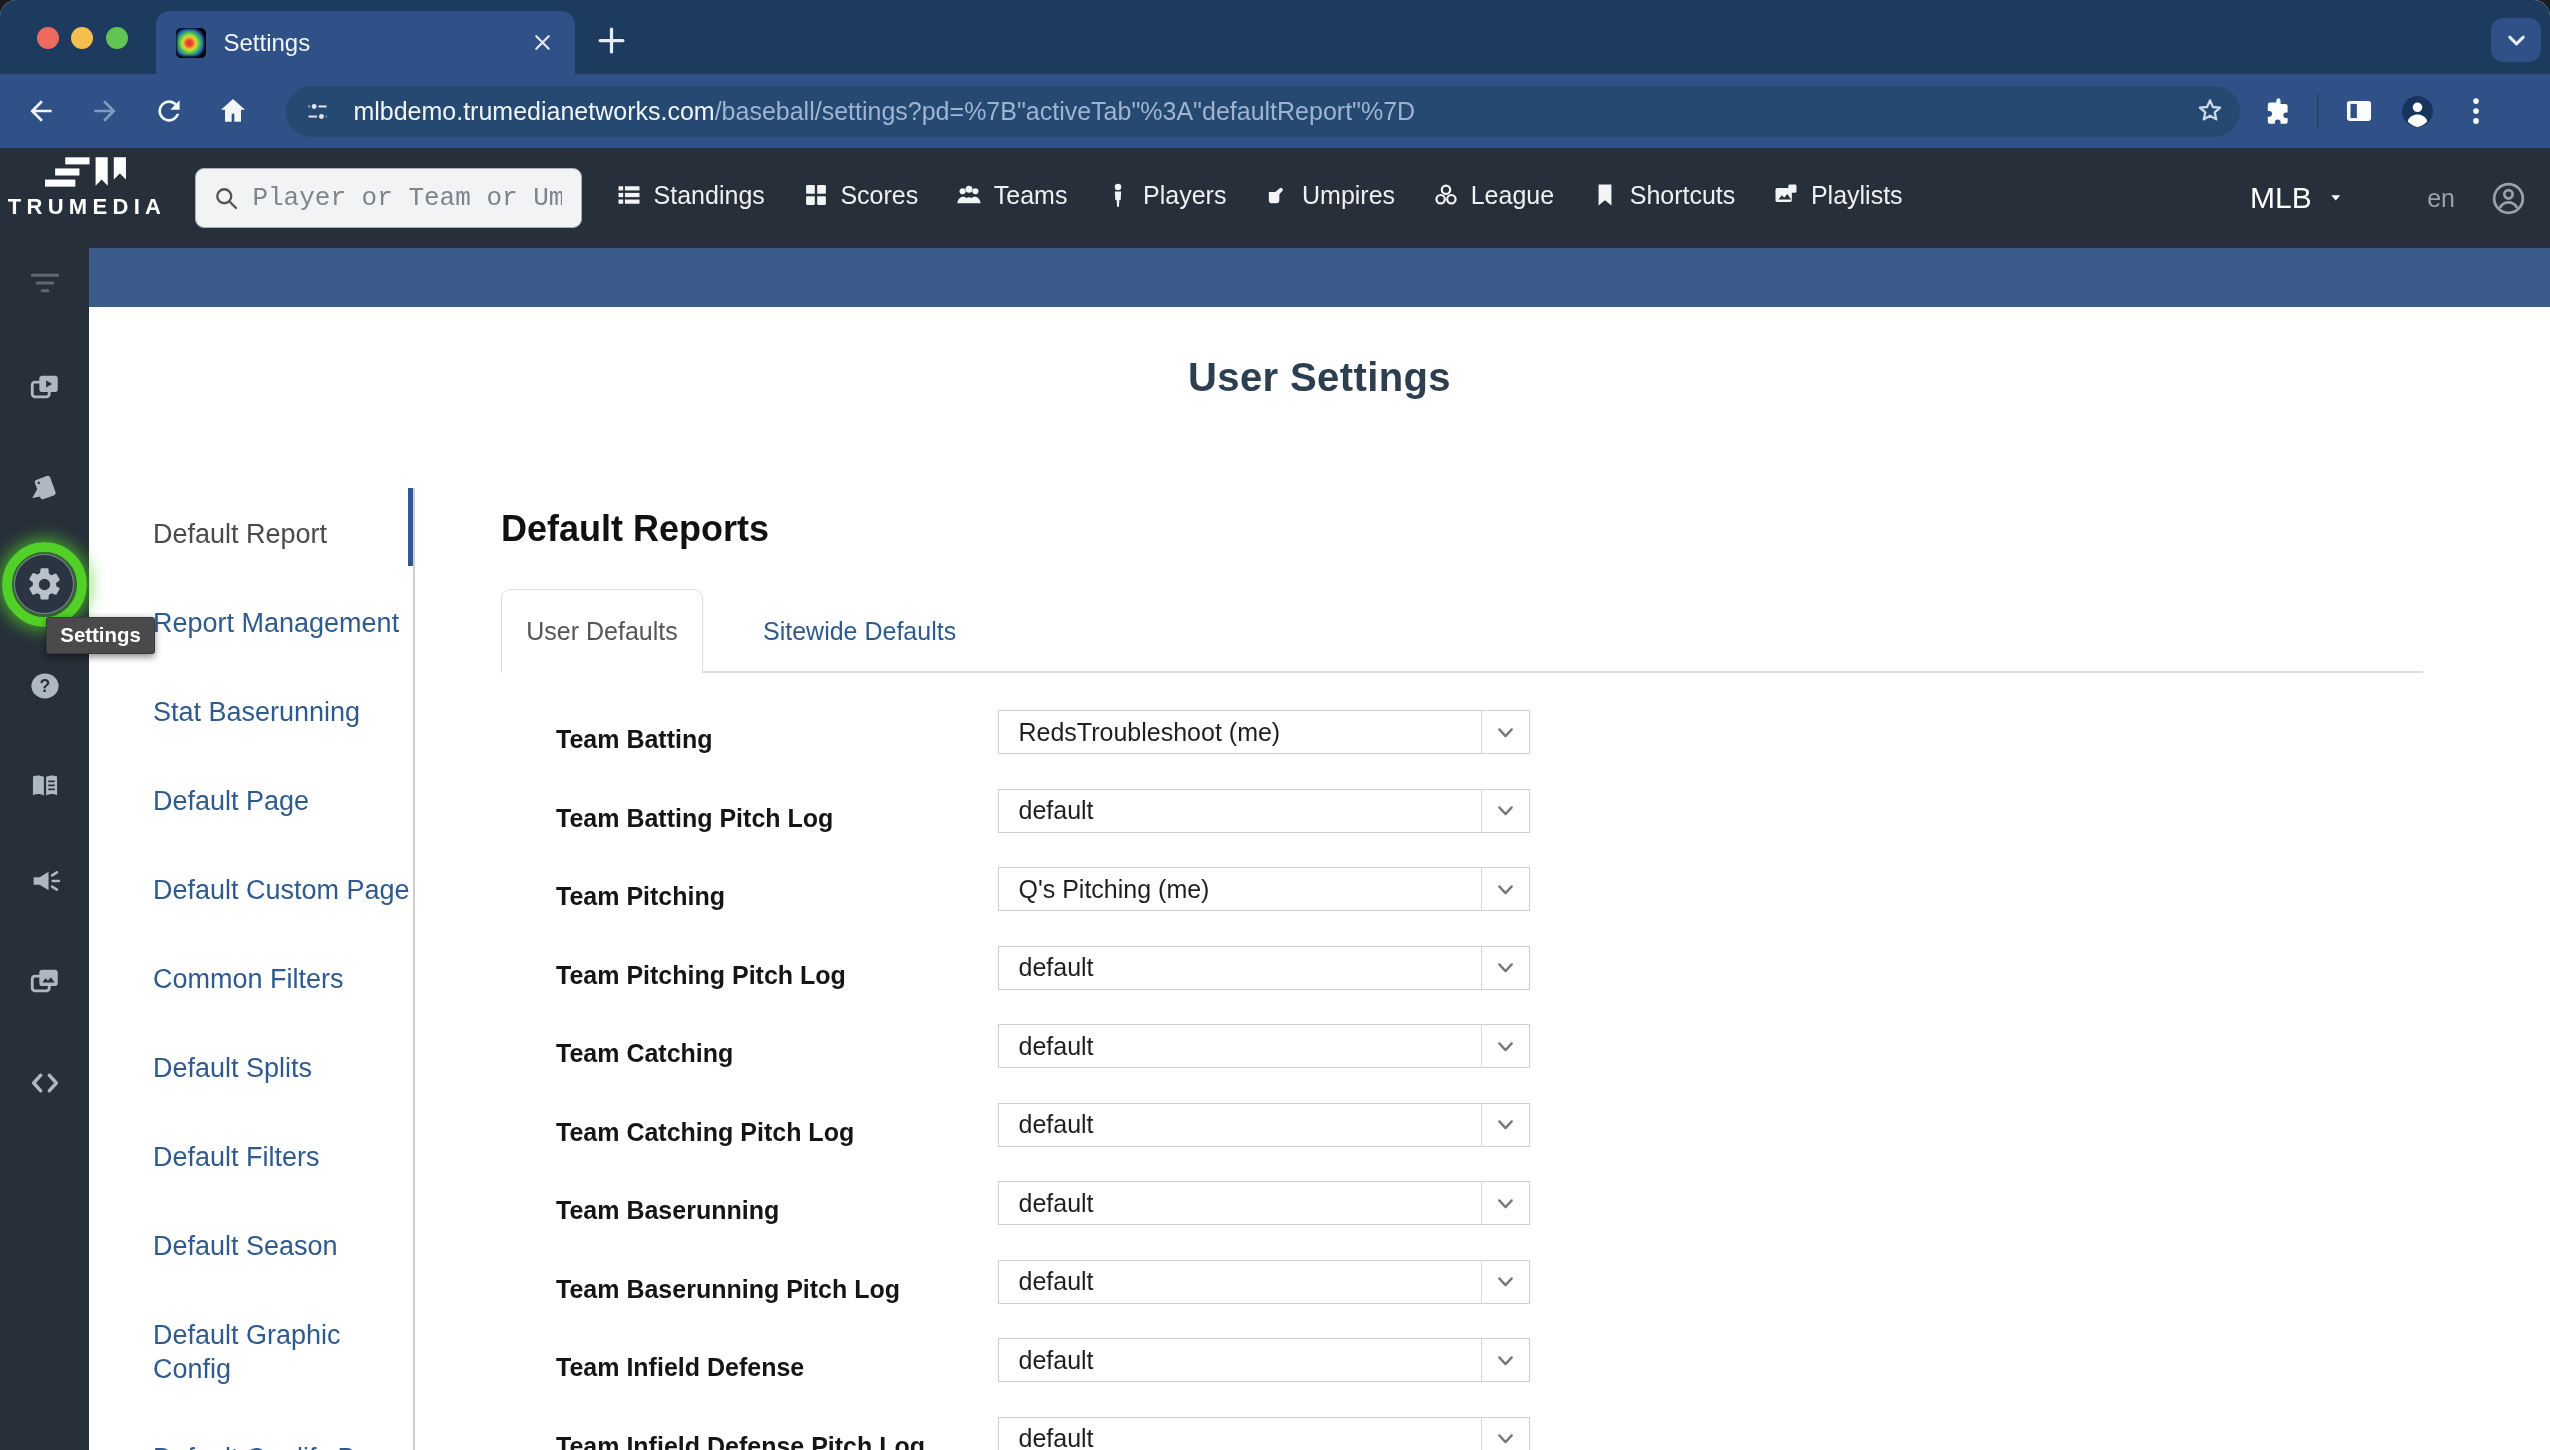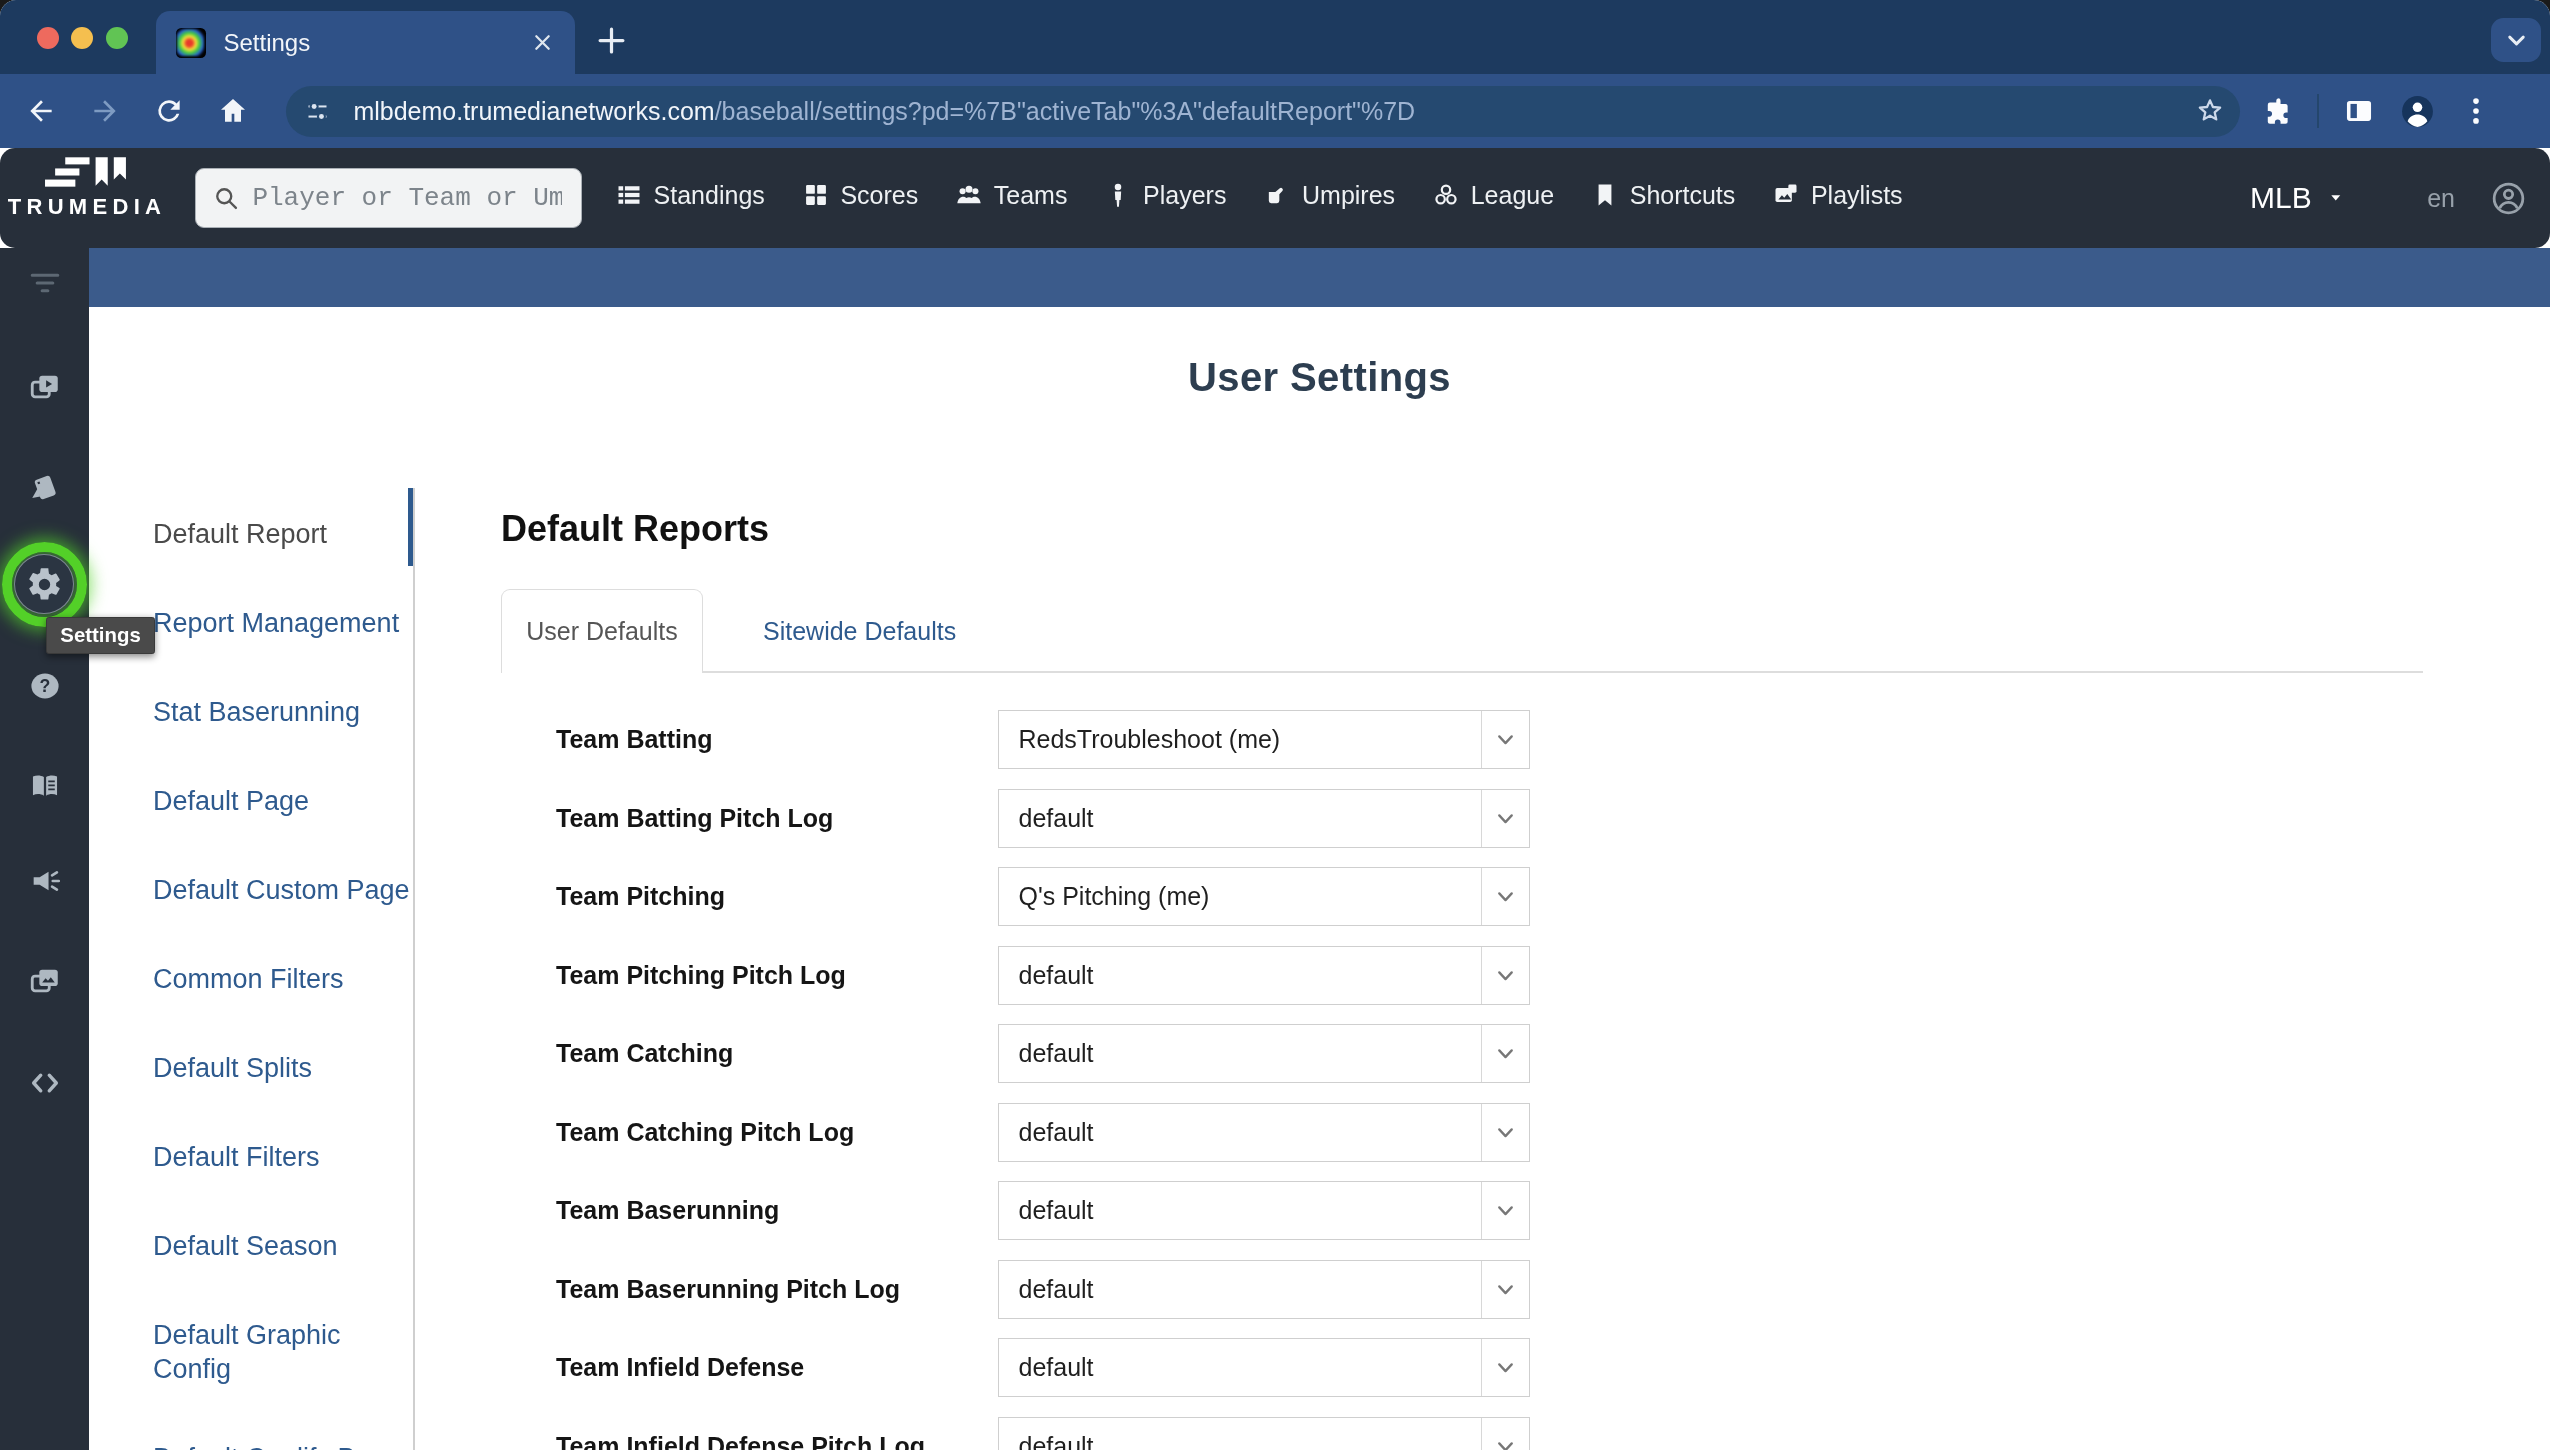--- a/index.html
+++ b/index.html
@@ -34,21 +34,21 @@
   .starbtn { position:absolute; right:14px; top:9.8px; width:32px; height:32px; color:#cdd9ea; }
   .after-url { display:flex; align-items:center; margin-left:19.5px; gap:23px; }
   .ic-white { width:34px; height:34px; color:#fbfcfe; }
   .vdiv { width:2.7px; height:34px; background:#24466c; }
   .avatar-btn { width:37px; height:37px; }
   svg .avbg { fill:#16345c; }
   svg .cut  { fill:#272f3a; }
   svg .panelcut { fill:#2f5187; }
 
   
-  .appbar { position:relative; height:100px; background:#272f3a; display:flex; align-items:center;border-radius:15px; }
+  .appbar { position:relative; height:100px; background:#272f3a; display:flex; align-items:center; }
   .logo { position:absolute; left:7px; top:7px; width:160px; text-align:center; }
   .logo svg { width:89px; height:37px; display:block; margin:0 auto; }
   .logo-text { color:#fff; font-size:22px; font-weight:bold; letter-spacing:5.3px; margin-top:1.8px; white-space:nowrap; }
   .search { position:absolute; left:195px; top:19.5px; width:387px; height:60px; background:#f2f3f4; border:1.8px solid #aab0b6; border-radius:9px; display:flex; align-items:center; }
   .search svg { width:28px; height:28px; color:#555; margin-left:16px; flex:0 0 auto; }
   .search input { border:none; outline:none; background:transparent; font-family:Liberation Mono, monospace; font-size:26px; color:#333; margin-left:12.4px; width:310px; }
   .search input::placeholder { color:#7d848b; }
   .mainnav { position:absolute; left:615px; top:0; height:100px; display:flex; align-items:center; gap:37px; }
   .nav-item { display:flex; align-items:flex-start; gap:10.6px; color:#eef1f3; font-size:25px; font-weight:500; cursor:pointer; white-space:nowrap; }
   .nav-item svg { width:28px; height:28px; color:#f2f4f6; }
@@ -85,21 +85,21 @@
   .section-title { position:absolute; left:0; top:260px; font-size:36px; font-weight:bold; color:#111; }
   .tab-underline { position:absolute; left:0; top:423px; width:1922px; height:1.8px; background:#ddd; }
   .rtabs { position:absolute; left:0; top:341px; height:84px; display:flex; }
   .rtab { font-size:25px; display:flex; align-items:center; justify-content:center; cursor:pointer; }
   .rtab.active { width:202px; background:#fff; border:1.8px solid #ddd; border-bottom:none; border-radius:9px 9px 0 0; color:#555; z-index:2;text-align:right; }
   .rtab.plain { color:#2e5a8e; padding:0 46px; margin-left:14px; }
 
   .form { position:absolute; left:0; top:462px; }
   .frow { position:relative; height:59px; margin-bottom:19.5px; width:1064px; }
   .flabel { position:absolute; left:55px; top:0; height:59px; display:flex; align-items:center; font-size:25px; font-weight:600; color:#151515; white-space:nowrap; }
-  .sel { position:absolute; left:497px; top:0; width:532px; height:59px; background:#fff; border:1.8px solid #cfcfcf; display:flex; cursor:pointer; }
+  .sel { position:absolute; left:497px; top:0; width:532px; height:44px; background:#fff; border:1.8px solid #cfcfcf; display:flex; cursor:pointer; }
   .sel-val { flex:1 1 auto; display:flex; align-items:center; padding-left:19.5px; font-size:25px; color:#1f1f1f; white-space:nowrap; overflow:hidden; }
   .sel-btn { width:48px; border-left:1.8px solid #d8d8d8; display:flex; align-items:center; justify-content:center; color:#777; }
   .sel-btn svg { width:25px; height:25px; }
 </style>
 </head>
 <body>
 
 <div class="screen">
 
   <div class="tabbar">

